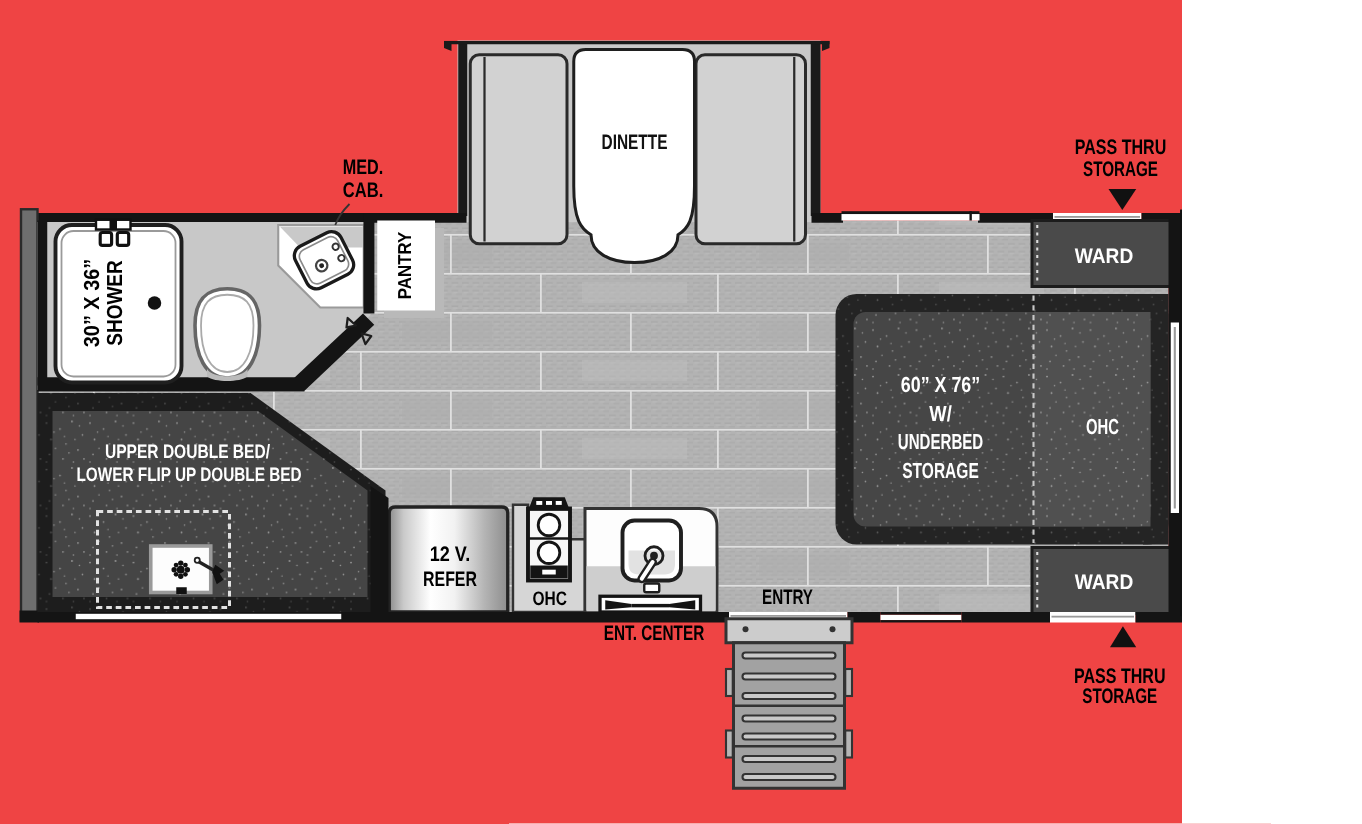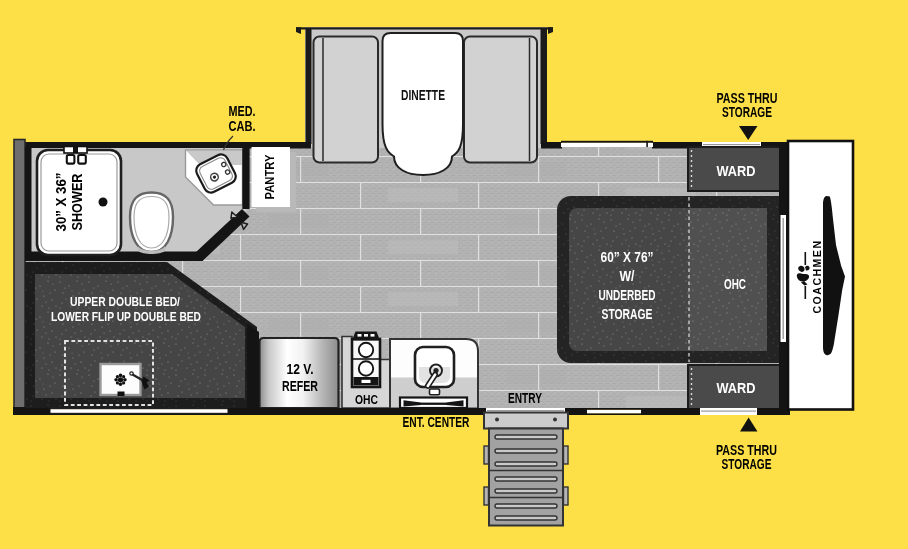--- a/index.html
+++ b/index.html
@@ -1,16 +1,16 @@
 <!DOCTYPE html>
 <html><head>
 <meta charset="utf-8">
 <style>
 html,body{margin:0;padding:0;background:#fff;}
-#c{position:relative;width:908px;height:549px;background:#fde047;overflow:hidden;}
+#c{position:relative;width:788px;height:549px;background:#ef4444;overflow:hidden;}
 text{font-family:"Liberation Sans",sans-serif;font-weight:bold;}
 </style>
 </head>
 <body>
 <div id="c">
 <svg width="908" height="549" viewBox="0 0 908 549">
 <defs>
 <pattern id="grain" width="7" height="5.2" patternUnits="userSpaceOnUse">
   <rect width="7" height="5.2" fill="#b3b3b3"></rect>
   <rect x="0" y="1" width="4.5" height="0.8" fill="#a7a7a7"></rect>

